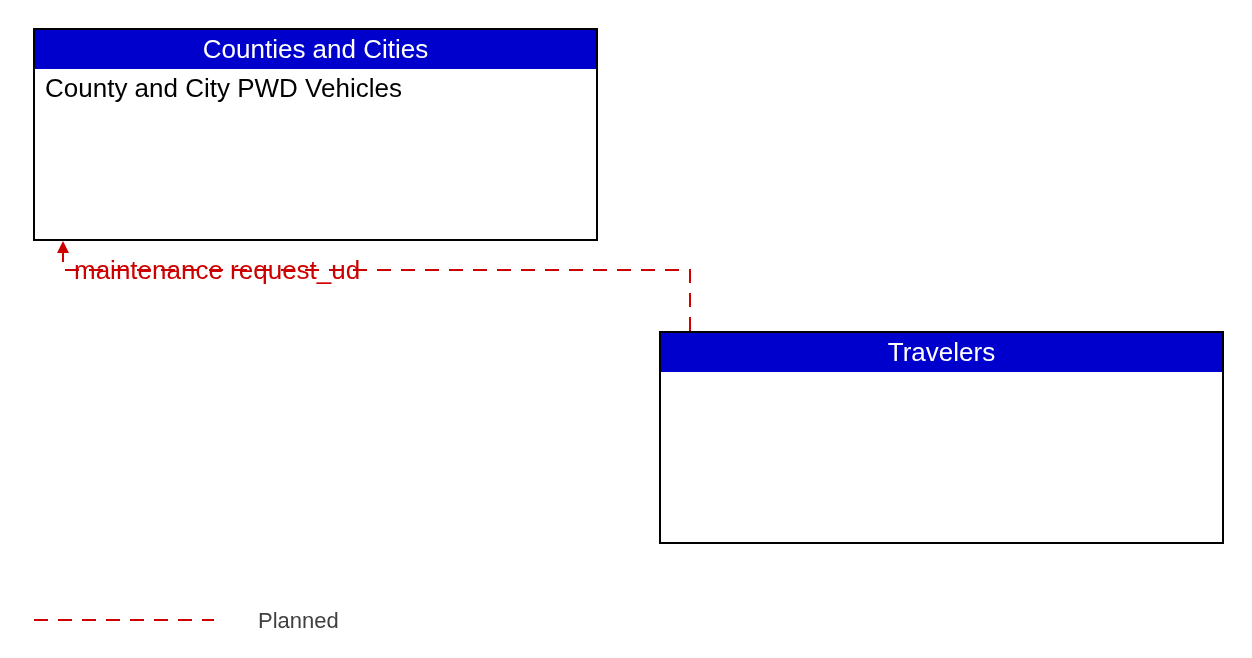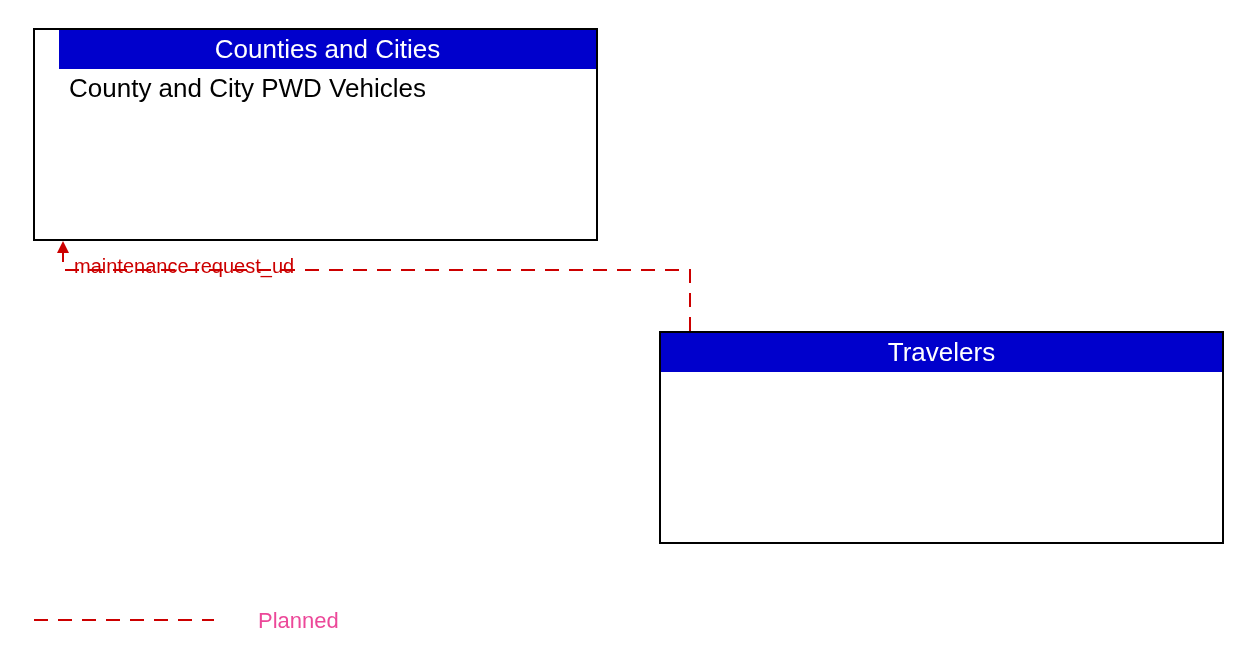--- a/index.html
+++ b/index.html
@@ -27,41 +27,41 @@
     line-height: 1.2;
   }
   .box-body {
     font-size: 26px;
     padding: 4px 10px;
     line-height: 1.2;
   }
   .flow-label {
     position: absolute;
     color: #cc0000;
-    font-size: 20px;
+    font-size: 26px;
     white-space: nowrap;
   }
   .legend-label {
     position: absolute;
-    color: #ec4899;
+    color: #404040;
     font-size: 22px;
   }
   svg.connector {
     position: absolute;
     left: 0;
     top: 0;
     width: 1252px;
     height: 658px;
     pointer-events: none;
   }
 </style>
 </head>
 <body>
 
-<div class="box" style="left:33px; top:28px; width:565px; height:213px;padding-left:24px;">
+<div class="box" style="left:33px; top:28px; width:565px; height:213px;">
   <div class="box-header">Counties and Cities</div>
   <div class="box-body">County and City PWD Vehicles</div>
 </div>
 
 <div class="box" style="left:659px; top:331px; width:565px; height:213px;">
   <div class="box-header">Travelers</div>
 </div>
 
 <svg class="connector">
 

